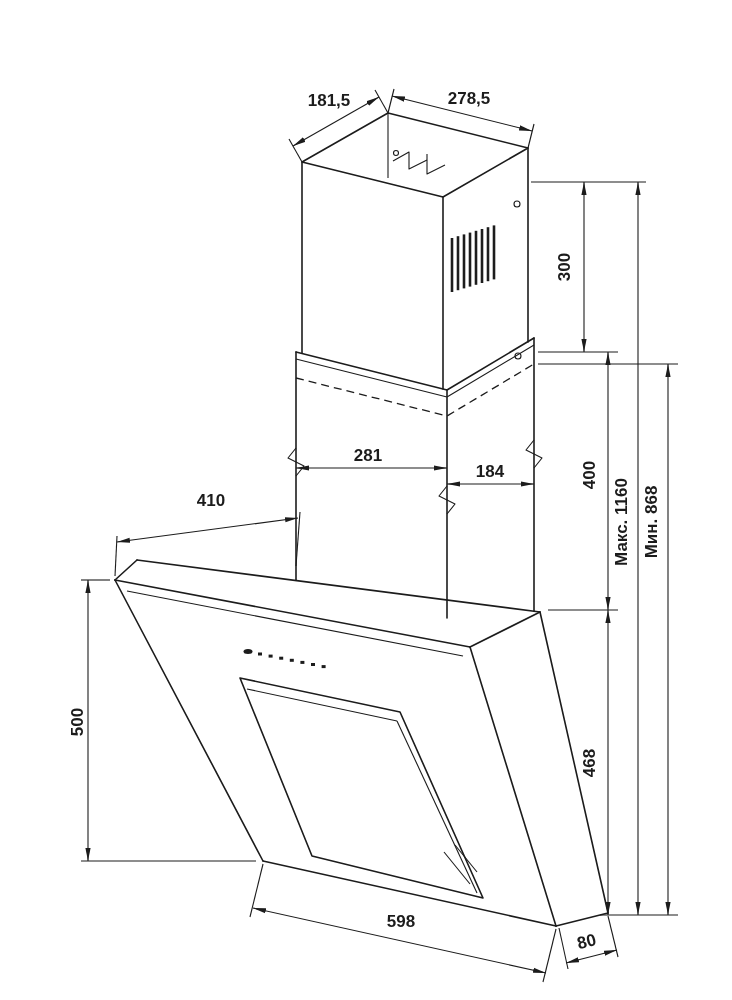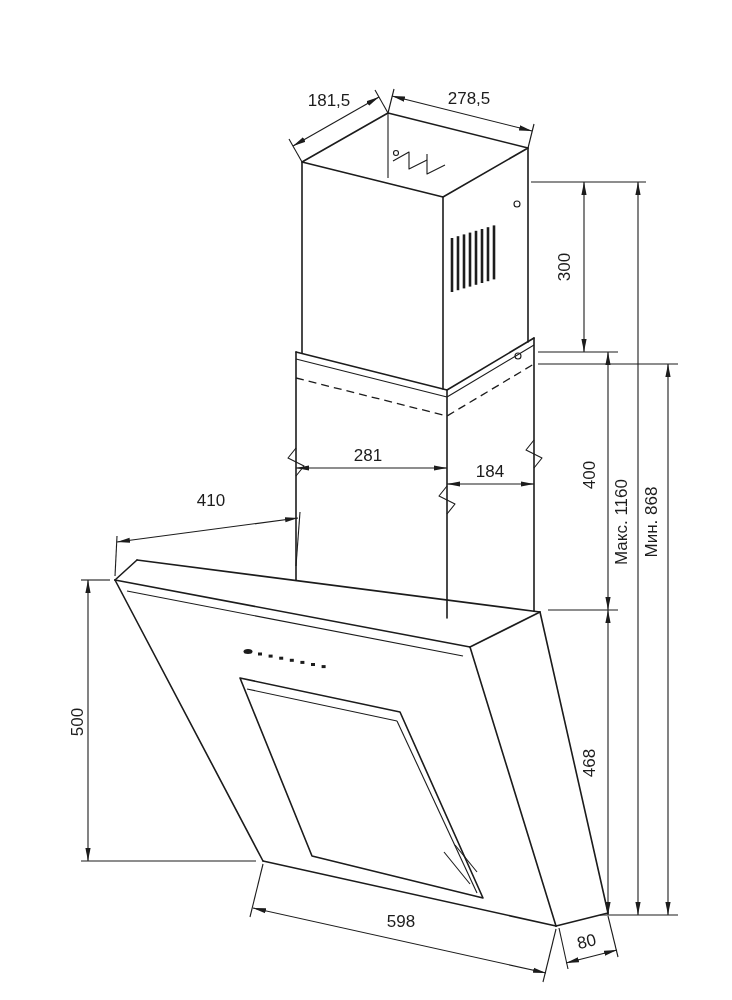--- a/index.html
+++ b/index.html
@@ -1,17 +1,17 @@
 <!DOCTYPE html>
 <html><head>
 <meta charset="utf-8">
 <style>
   html,body{margin:0;padding:0;background:#ffffff;}
   .page{position:relative;width:732px;height:1000px;background:#ffffff;overflow:hidden;
-        font-family:"Liberation Sans", sans-serif;}
+        font-family:"Liberation Sans", sans-serif;font-weight:bold;}
   svg{display:block;}
   .obj{fill:none;stroke:#1c1c1c;stroke-width:1.6;stroke-linejoin:round;stroke-linecap:round;}
   .thin{fill:none;stroke:#1c1c1c;stroke-width:1.1;stroke-linejoin:round;}
   .dash{fill:none;stroke:#1c1c1c;stroke-width:1.3;stroke-dasharray:8 5;}
   .vent{stroke:#1c1c1c;stroke-width:2.6;}
   .dim{fill:none;stroke:#1c1c1c;stroke-width:1.1;}
   .lbl{fill:#1c1c1c;font-size:17px;font-family:"Liberation Sans", sans-serif;}
   .fillk{fill:#1c1c1c;stroke:none;}
 </style>
 </head>

